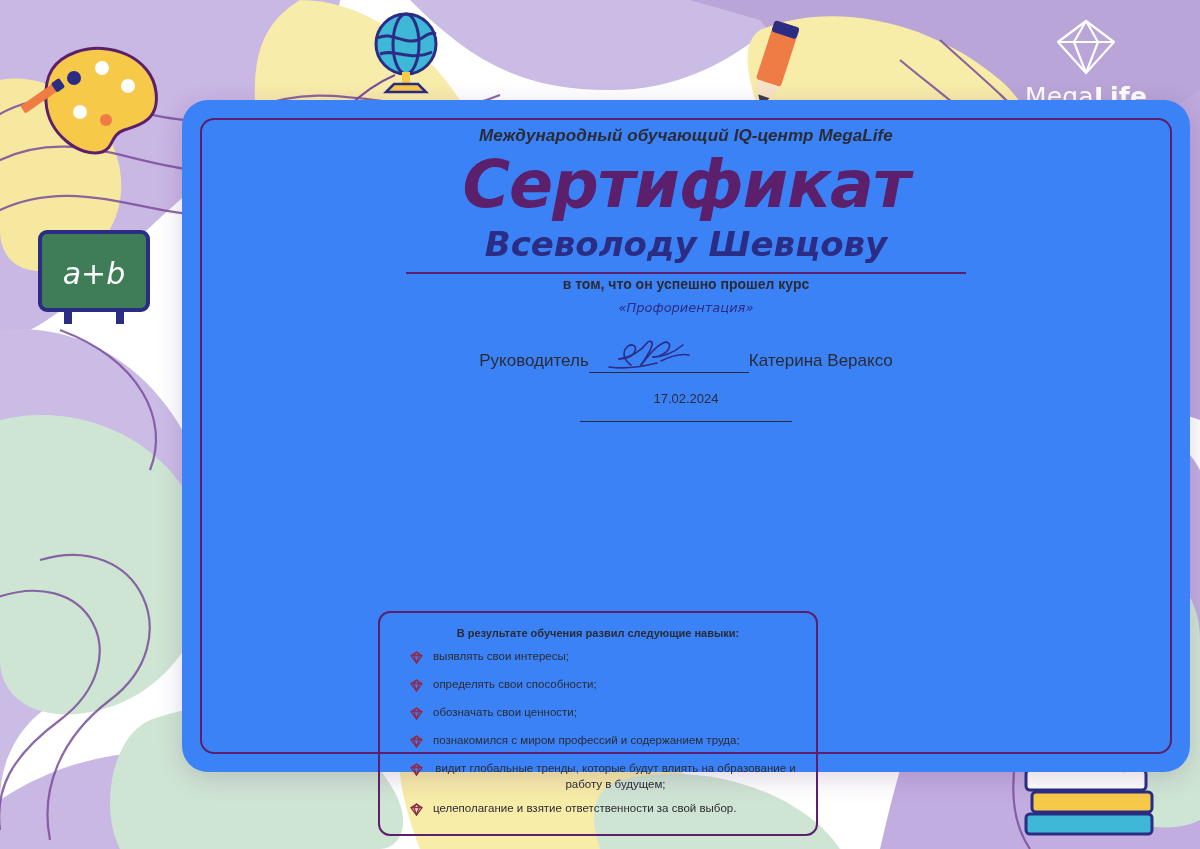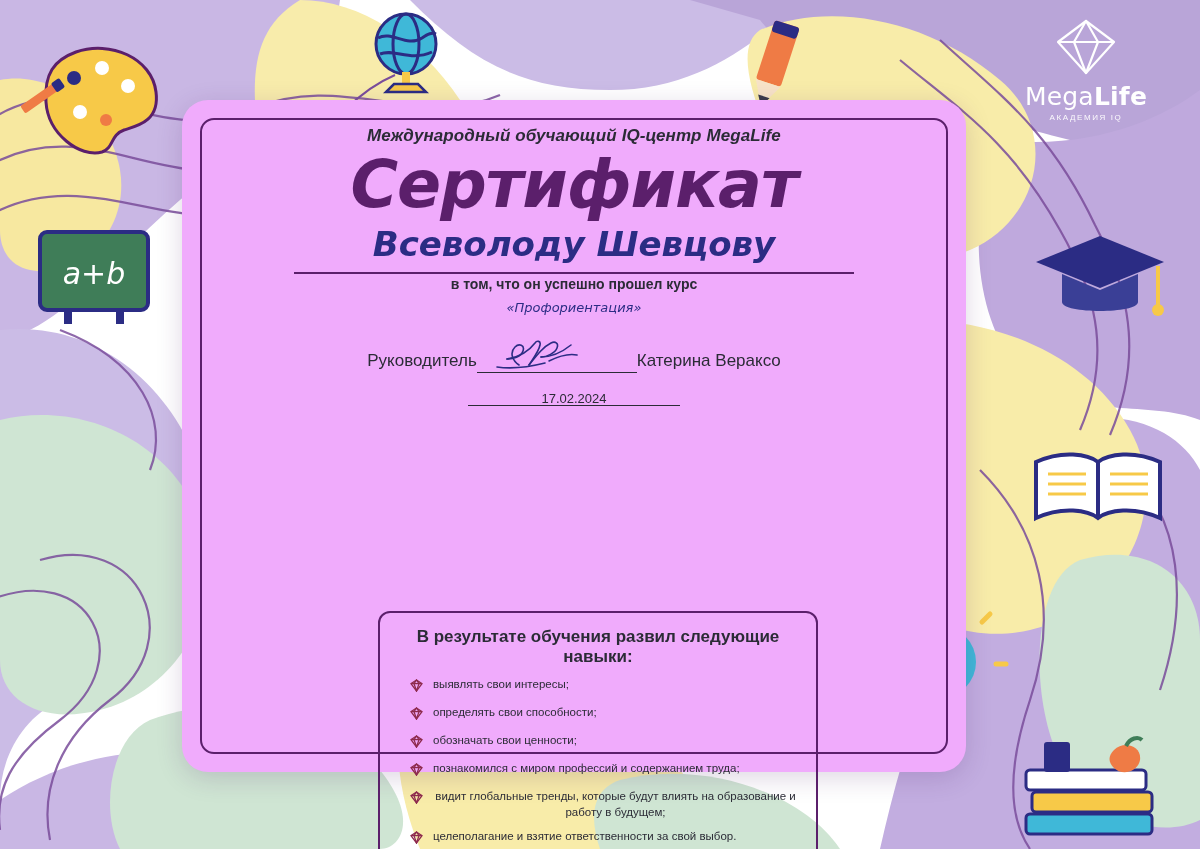--- a/index.html
+++ b/index.html
@@ -42,22 +42,22 @@
     font-size: 8px;
     letter-spacing: 1.6px;
     margin-top: 2px;
     opacity: .95;
   }
 
   
   .card {
     position: absolute;
     left: 182px; top: 100px;
-    width: 784px; height: 672px;
-    background: #f0abfc;
+    width: 1008px; height: 672px;
+    background: #3b82f6;
     border-radius: 26px;
     box-shadow: 0 6px 26px rgba(70,30,100,.18);
   }
   .card-inner {
     position: absolute;
     left: 18px; top: 18px; right: 18px; bottom: 18px;
     border: 2px solid #5b1f6b;
     border-radius: 14px;
   }
 
@@ -139,21 +139,21 @@
     left: 0; right: 0; bottom: 0;
     height: 1.5px;
     background: #2b2b36;
   }
   .sign-slot svg { position: absolute; left: 8px; bottom: 2px; }
 
   .date-slot {
     position: relative;
     width: 212px;
     margin: 18px auto 0 auto;
-    padding-bottom: 0;
+    padding-bottom: 16px;
   }
   .date-slot .date-text {
     font-size: 13px;
     color: #2b2b36;
   }
   .date-slot .rule {
     position: absolute;
     left: 0; right: 0; bottom: 0;
     height: 1.5px;
     background: #2b2b36;
@@ -163,21 +163,21 @@
   .skills {
     position: absolute;
     left: 196px; top: 511px;
     width: 440px;
     border: 2px solid #5b1f6b;
     border-radius: 12px;
     padding: 14px 18px 14px 18px;
     text-align: left;
   }
   .skills-title {
-    font-size: 17px;
+    font-size: 11px;
     font-weight: 700;
     color: #2b2b36;
     text-align: center;
     margin-bottom: 10px;
   }
   .skill {
     display: flex;
     align-items: flex-start;
     gap: 10px;
     margin: 0 0 9px 12px;

